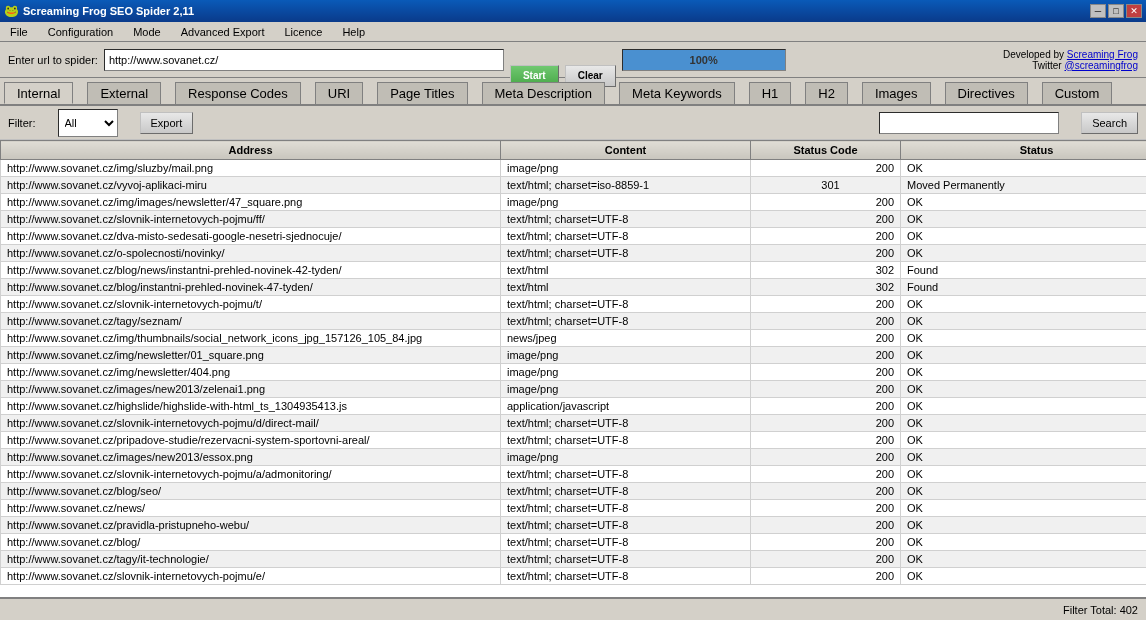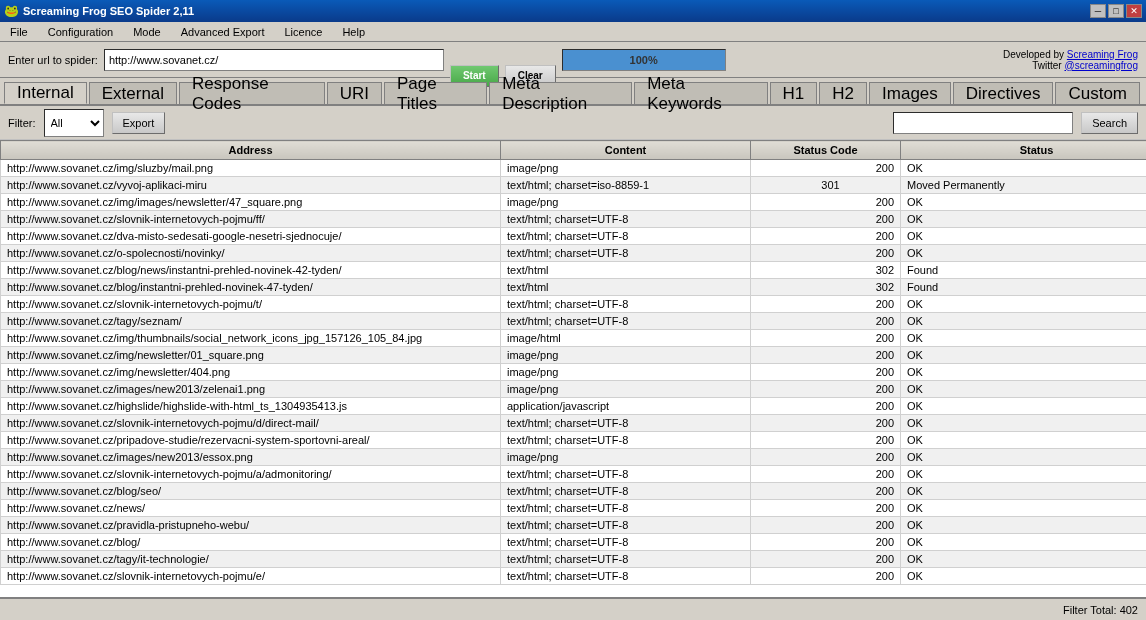--- a/index.html
+++ b/index.html
@@ -49,21 +49,21 @@
       background: #d4d0c8;
       height: 36px;
       display: flex;
       align-items: center;
       padding: 0 8px;
       gap: 6px;
       border-bottom: 1px solid #808080;
     }
     #url-label { font-size: 11px; }
     #url-input {
-      width: 340px;
+      width: 400px;
       height: 22px;
       border: 1px inset #808080;
       font-size: 11px;
       padding: 0 4px;
       background: white;
     }
     .btn-action {
       height: 22px;
       padding: 0 12px;
       border: 1px outset #c0c0c0;
@@ -101,42 +101,42 @@
       display: flex;
       align-items: flex-end;
       padding: 0 4px;
       border-bottom: 2px solid #808080;
     }
     .tab {
       padding: 4px 12px;
       border: 1px solid #808080;
       border-bottom: none;
       background: #c0bdb5;
-      font-size: 17px;
-      cursor: pointer;
-      margin-right: 2px;
+      font-size: 13px;
+      cursor: pointer;
+      margin-right: 14px;
       height: 22px;
       display: flex;
       align-items: center;
     }
     .tab.active {
       background: #d4d0c8;
       border-bottom: 1px solid #d4d0c8;
       font-weight: normal;
       z-index: 1;
     }
 
     
     #filter-bar {
       background: #d4d0c8;
       height: 34px;
       display: flex;
       align-items: center;
       padding: 0 8px;
-      gap: 8px;
+      gap: 22px;
       border-bottom: 1px solid #c0c0c0;
     }
     #filter-label { font-size: 11px; }
     #filter-select {
       height: 28px;
       border: 1px inset #808080;
       font-size: 11px;
       background: white;
       padding: 0 2px;
       width: 60px;
@@ -361,21 +361,21 @@
           <td>OK</td>
         </tr>
         <tr>
           <td>http://www.sovanet.cz/tagy/seznam/</td>
           <td>text/html; charset=UTF-8</td>
           <td style="text-align: right;">200</td>
           <td>OK</td>
         </tr>
         <tr>
           <td>http://www.sovanet.cz/img/thumbnails/social_network_icons_jpg_157126_105_84.jpg</td>
-          <td>image/html</td>
+          <td>news/jpeg</td>
           <td style="text-align: right;">200</td>
           <td>OK</td>
         </tr>
         <tr>
           <td>http://www.sovanet.cz/img/newsletter/01_square.png</td>
           <td>image/png</td>
           <td style="text-align: right;">200</td>
           <td>OK</td>
         </tr>
         <tr>

